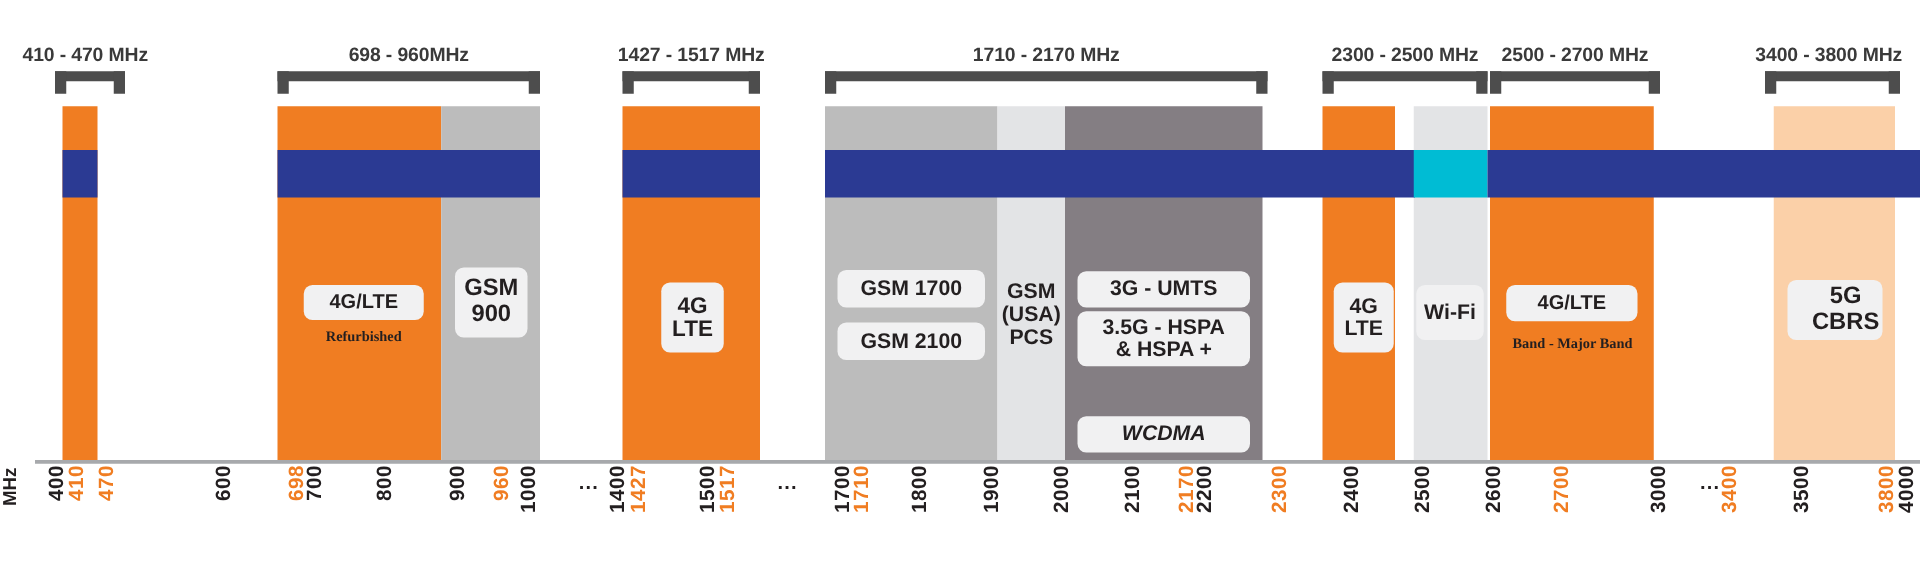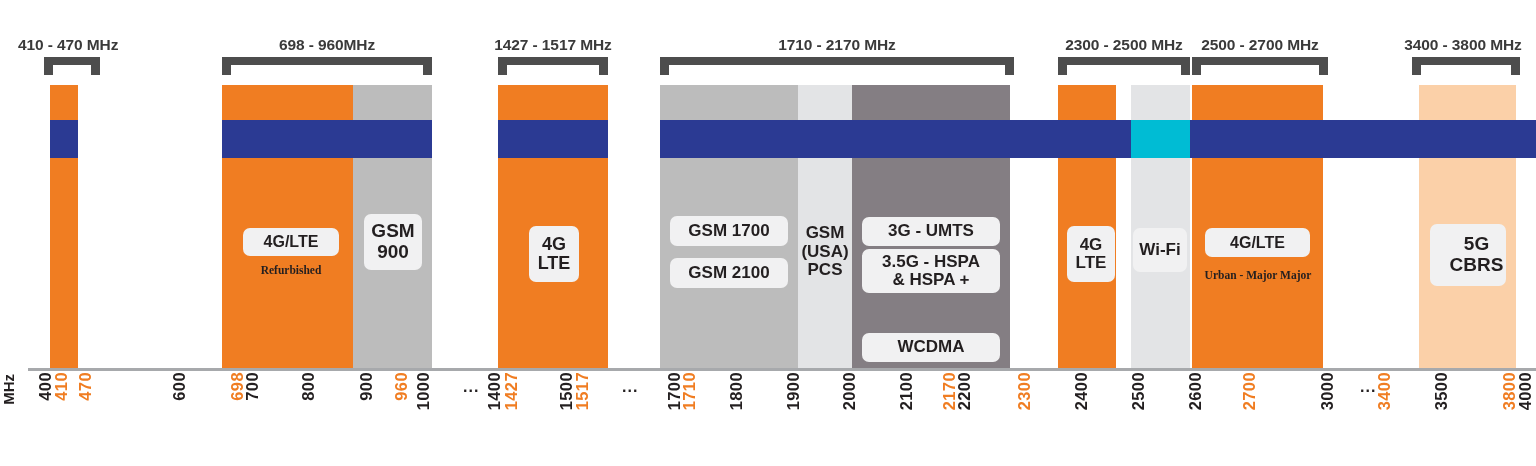--- a/index.html
+++ b/index.html
@@ -174,32 +174,32 @@
       <span style="white-space:pre-line;">GSM
 (USA)
 PCS</span>
     </div>
 
   <div class="pill" style="left:862px;top:217px;width:138px;height:29px;font-size:17px;">3G - UMTS</div>
   <div class="pill" style="left:862px;top:249px;width:138px;height:44px;font-size:17px;">
       <span style="white-space:pre-line;">3.5G - HSPA
 &amp; HSPA +</span>
     </div>
-  <div class="pill" style="left:862px;top:333px;width:138px;height:29px;font-size:17px;">WCDMA</div>
+  <div class="pill" style="left:862px;top:333px;width:138px;height:29px;font-size:17px;font-style:italic;">WCDMA</div>
 
   <div class="pill" style="left:1067px;top:226px;width:48px;height:56px;font-size:17px;">
       <span style="white-space:pre-line;">4G
 LTE</span>
     </div>
   <div class="pill" style="left:1133px;top:228px;width:54px;height:44px;font-size:17px;">Wi-Fi</div>
 
   <div class="pill" style="left:1205px;top:228px;width:105px;height:29px;font-size:16px;">4G/LTE</div>
-  <div class="sublabel" style="left:1196px;top:269px;width:124px;">Urban - Major Major</div>
-
-  <div class="pill" style="left:1430px;top:224px;width:76px;height:62px;font-size:19px;padding-left:23px;">
+  <div class="sublabel" style="left:1196px;top:269px;width:124px;">Band - Major Band</div>
+
+  <div class="pill" style="left:1430px;top:224px;width:76px;height:48px;font-size:19px;padding-left:23px;">
       <span style="white-space:pre-line;">5G
 CBRS</span>
     </div>
 
   <div id="mhz-axis-title">MHz</div>
   <div id="axis-line"></div>
   <div id="axis-ticks">
       <div class="tick dark" style="left: 36px;">400</div>
       <div class="tick accent" style="left: 52px;">410</div>
       <div class="tick accent" style="left: 76px;">470</div>

